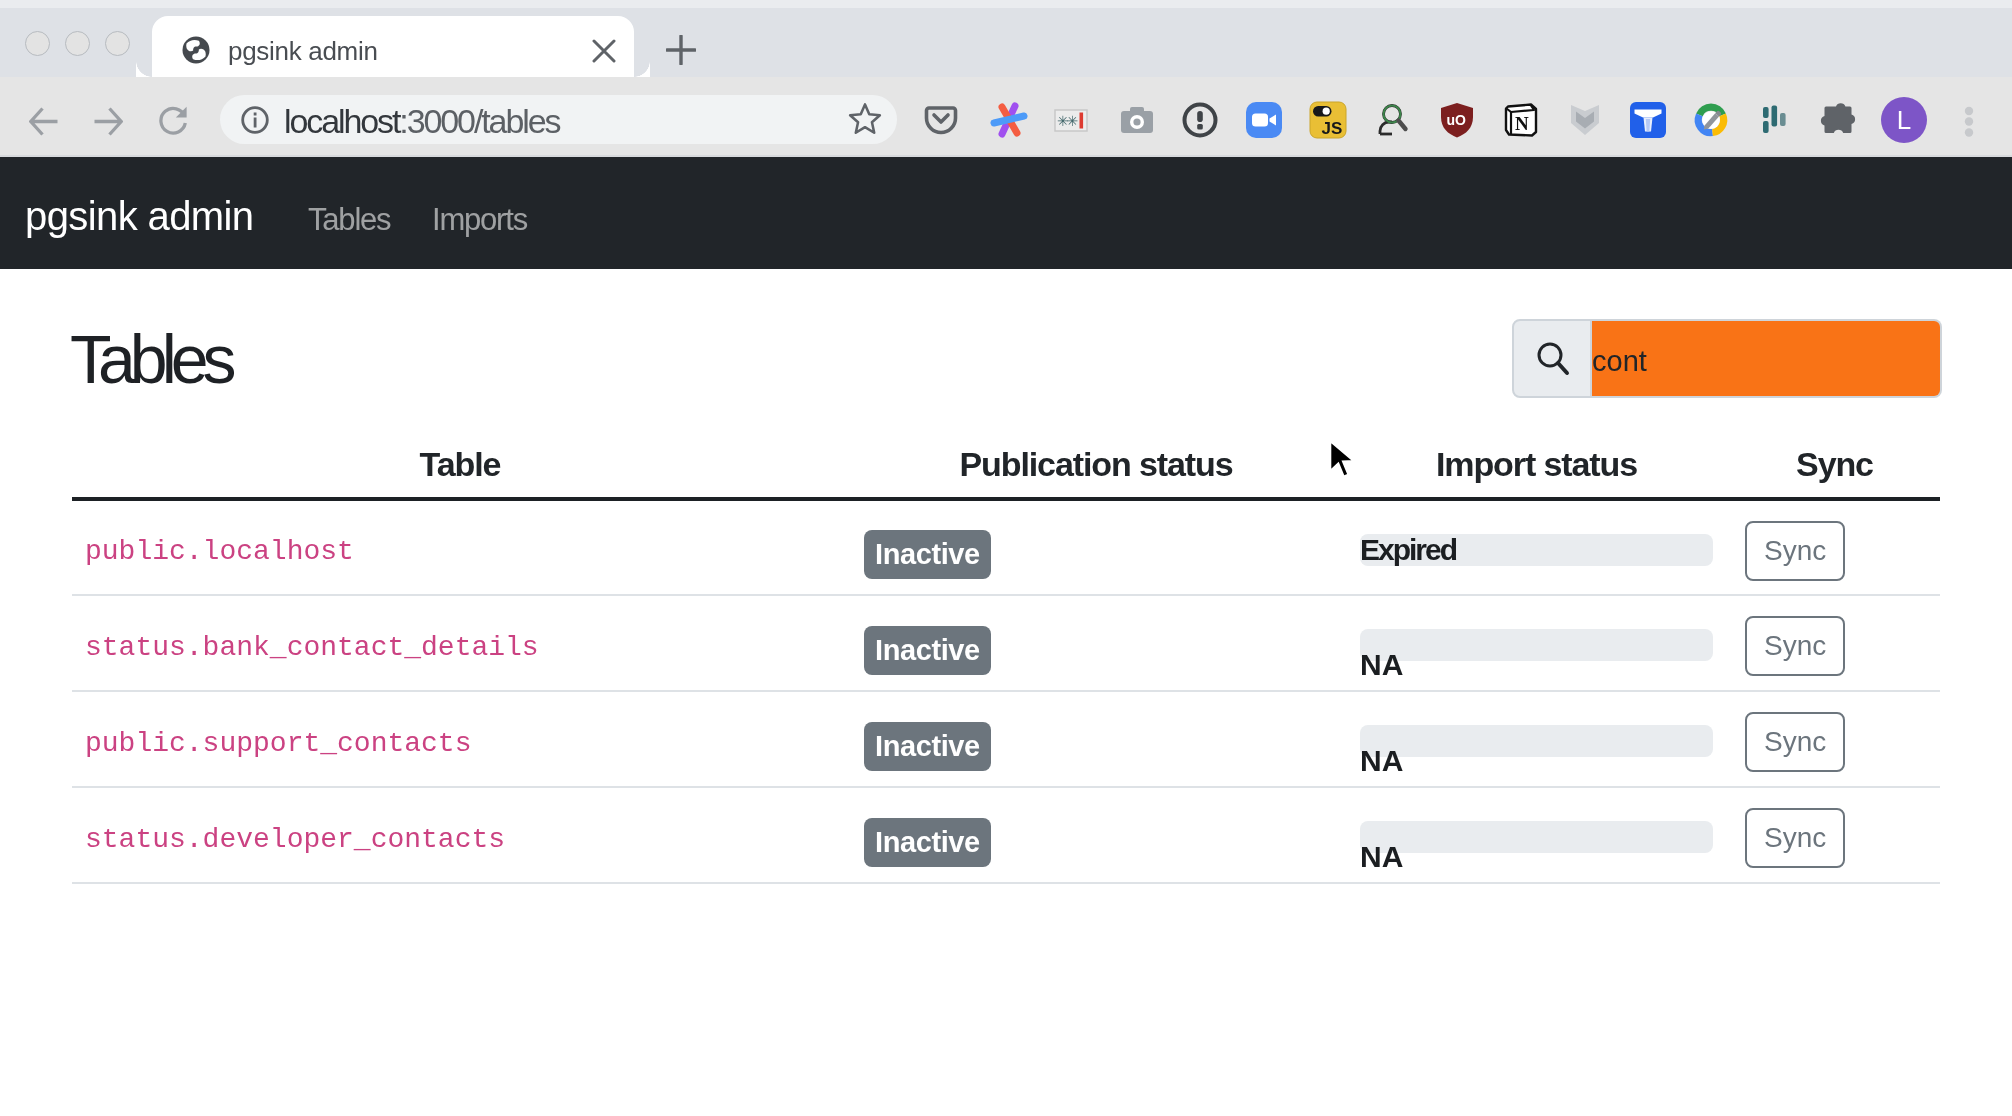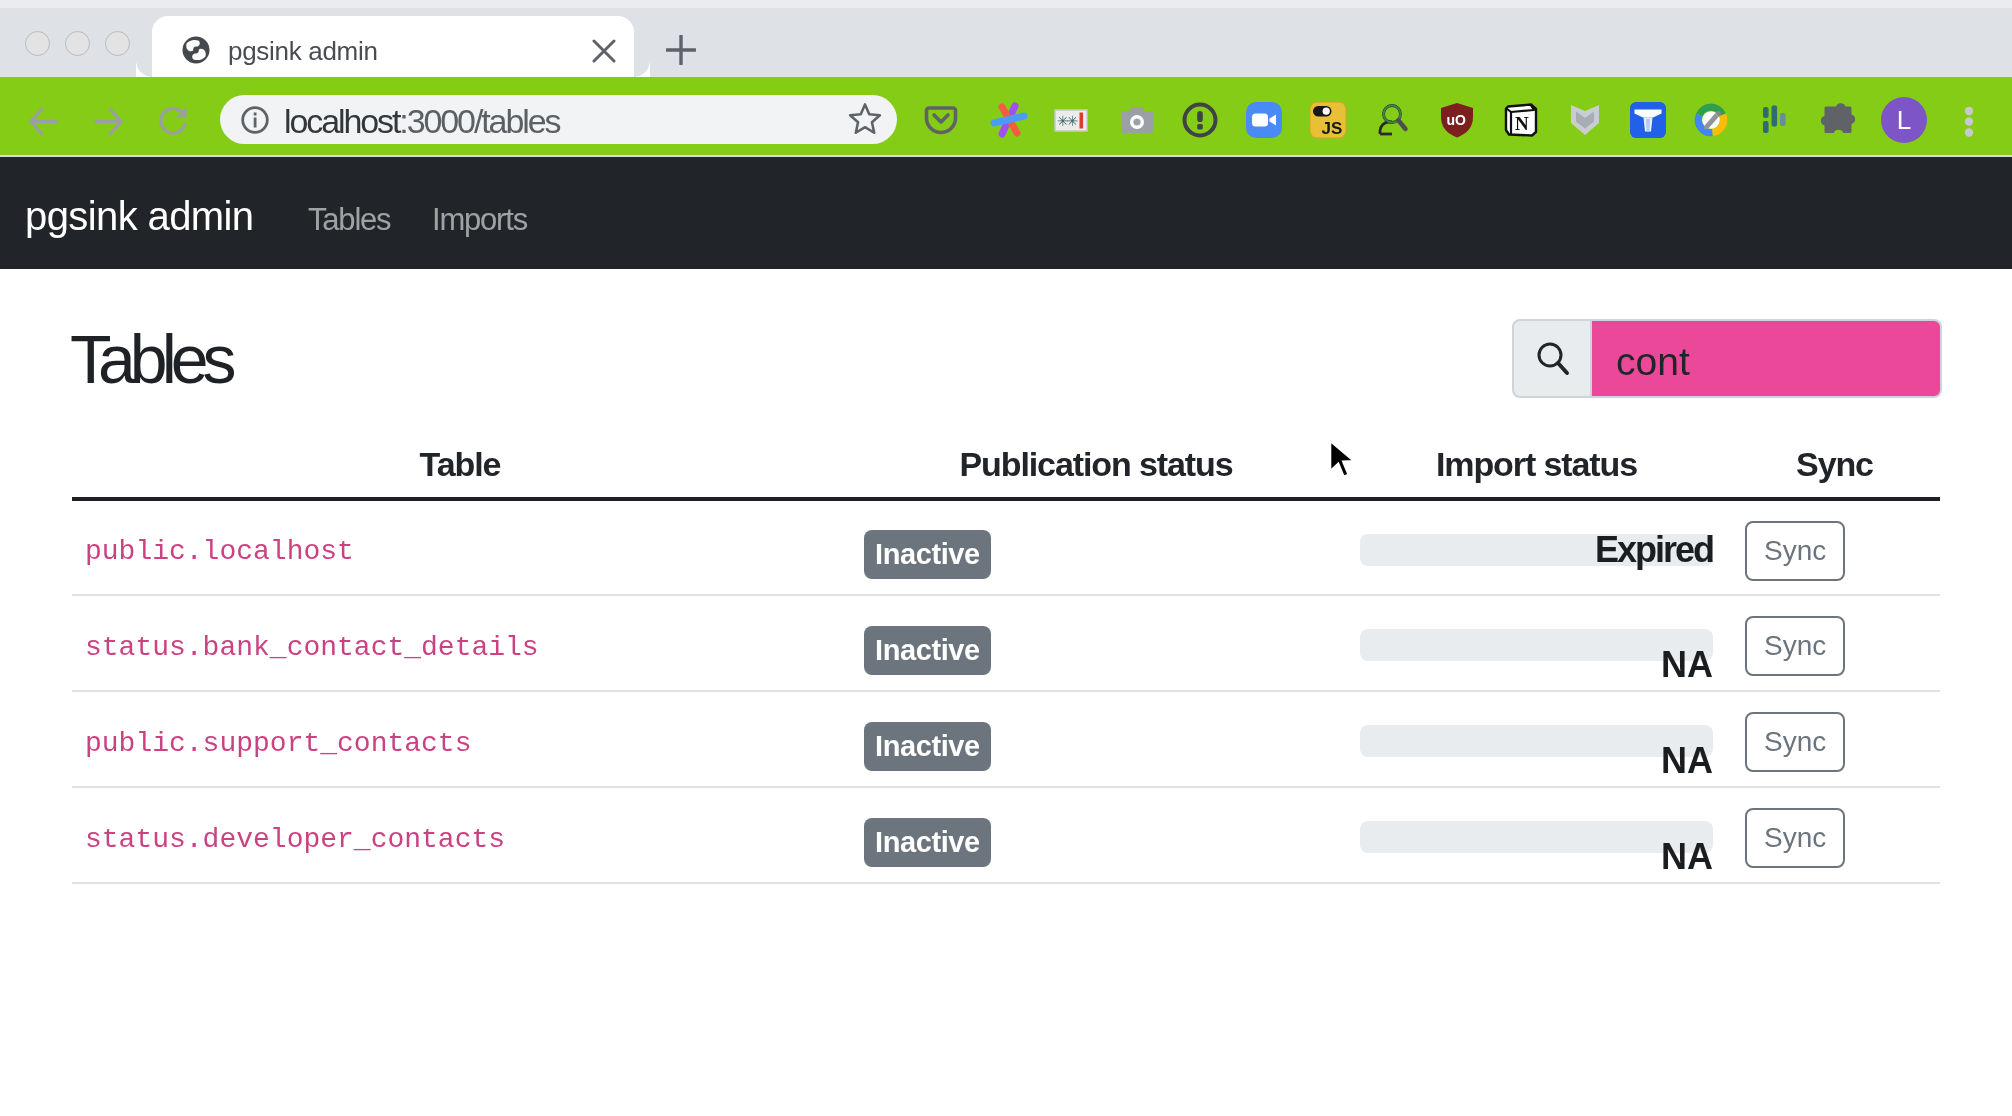--- a/index.html
+++ b/index.html
@@ -9,45 +9,45 @@
   
   #chrome-top { position:absolute; left:0; top:0; width:2012px; height:77px; background:#dee1e6; }
   #chrome-top .topband { position:absolute; left:0; top:0; width:2012px; height:8px; background:#eaecef; }
   .tl { position:absolute; top:31px; width:25px; height:25px; border-radius:50%; background:#e3e3e3; border:1.5px solid #b7bbc0; }
   #tab { position:absolute; left:152px; top:16px; width:482px; height:61px; background:#fff; border-radius:16px 16px 0 0; }
   #tab:before, #tab:after { content:""; position:absolute; bottom:0; width:16px; height:16px; background:radial-gradient(circle at 0 0, transparent 15.5px, #fff 16px); }
   #tab:before { left:-16px; transform:scaleX(-1); }
   #tab:after { right:-16px; }
   #tabtitle { position:absolute; left:228px; top:36px; font-size:26px; color:#494d52; letter-spacing:-0.3px; }
 
-  #toolbar { position:absolute; left:0; top:77px; width:2012px; height:80px; background:#84cc16; border-bottom:2px solid #d8dadd; }
+  #toolbar { position:absolute; left:0; top:77px; width:2012px; height:80px; background:#e5e5e5; border-bottom:2px solid #d8dadd; }
   #urlbar { position:absolute; left:220px; top:18px; width:677px; height:49px; background:#f1f3f4; border-radius:25px; }
   #urltext { position:absolute; left:284px; top:25px; font-size:34px; color:#5c6065; letter-spacing:-2.1px; }
   #urltext b { color:#33373c; font-weight:normal; }
 
   
   #navbar { position:absolute; left:0; top:157px; width:2012px; height:112px; background:#212529; }
   #brand { position:absolute; left:25px; top:37px; font-size:40px; color:#fff; letter-spacing:-0.6px; }
   .navlink { position:absolute; top:45px; font-size:31px; color:rgba(255,255,255,0.57); letter-spacing:-1.2px; }
 
   
   #h1 { position:absolute; left:70px; top:320px; font-size:68px; color:#1e2125; letter-spacing:-6px; font-weight:normal; }
   
   #search { position:absolute; left:1512px; top:319px; width:430px; height:79px; display:flex; }
   #search .addon { width:80px; height:79px; background:#e9ecef; border:2px solid #ced4da; border-radius:8px 0 0 8px; position:relative; }
-  #search .inp { width:350px; height:79px; background:#ec4899; border:2px solid #ced4da; border-left:none; border-radius:0 8px 8px 0; font-size:39px; color:#212529; line-height:81px; padding-left:24px; }
+  #search .inp { width:350px; height:79px; background:#f97316; border:2px solid #ced4da; border-left:none; border-radius:0 8px 8px 0; font-size:29px; color:#212529; line-height:81px; }
 
   
   #tbl { position:absolute; left:72px; top:422px; width:1868px; border-collapse:collapse; color:#212529; }
   #tbl th { text-align:center; font-weight:bold; font-size:34px; letter-spacing:-1.1px; padding:10px 16px 0 16px; height:77px; border-bottom:4px solid #1d2125; vertical-align:middle; }
   #tbl td { height:96px; border-bottom:2px solid #dee2e6; padding:0 16px; vertical-align:middle; }
   #tbl code { font-family:"Liberation Mono", monospace; font-size:28px; color:#cb4282; position:relative; top:4px; margin-left:-3px; }
   .badge { display:inline-block; background:#6c757d; color:#fff; font-weight:bold; font-size:29px; line-height:29px; padding:10px 11px; border-radius:8px; position:relative; top:7px; letter-spacing:-0.4px; }
   .prog { position:relative; width:353px; height:32px; background:#e9ecef; border-radius:8px; top:2px; }
-  .prog span { position:absolute; left:0; right:0; top:1px; text-align:right; font-weight:bold; font-size:36px; line-height:30px; color:#1b1e21; letter-spacing:-2px; }
+  .prog span { position:absolute; left:0; right:0; top:1px; text-align:left; font-weight:bold; font-size:30px; line-height:30px; color:#1b1e21; letter-spacing:-2px; }
   .prog span.na { letter-spacing:0;margin-top:20px; }
   .sync { display:inline-block; border:2px solid #6c757d; color:#6c757d; border-radius:8px; font-size:28px; line-height:42px; padding:7px 17px; position:relative; top:3px; }
 </style>
 </head>
 <body>
   <div id="chrome-top">
     <div class="topband"></div>
     <div class="tl" style="left:25px;"></div>
     <div class="tl" style="left:65px;"></div>
     <div class="tl" style="left:105px;"></div>

